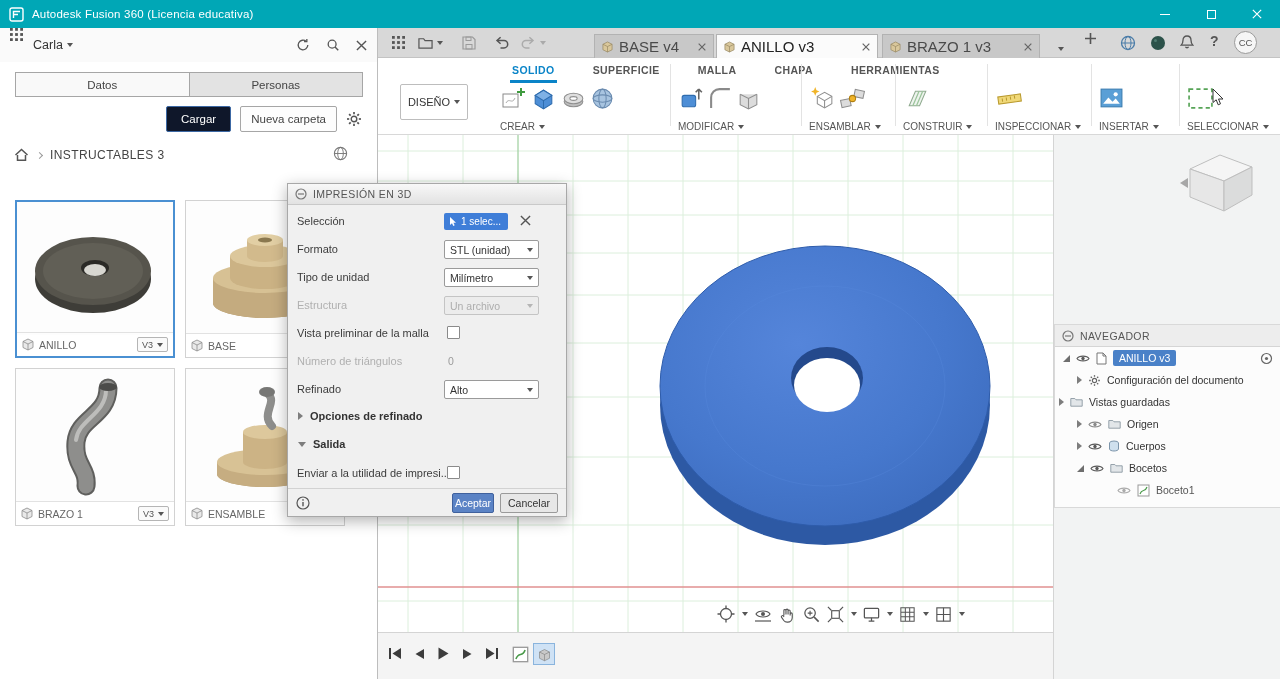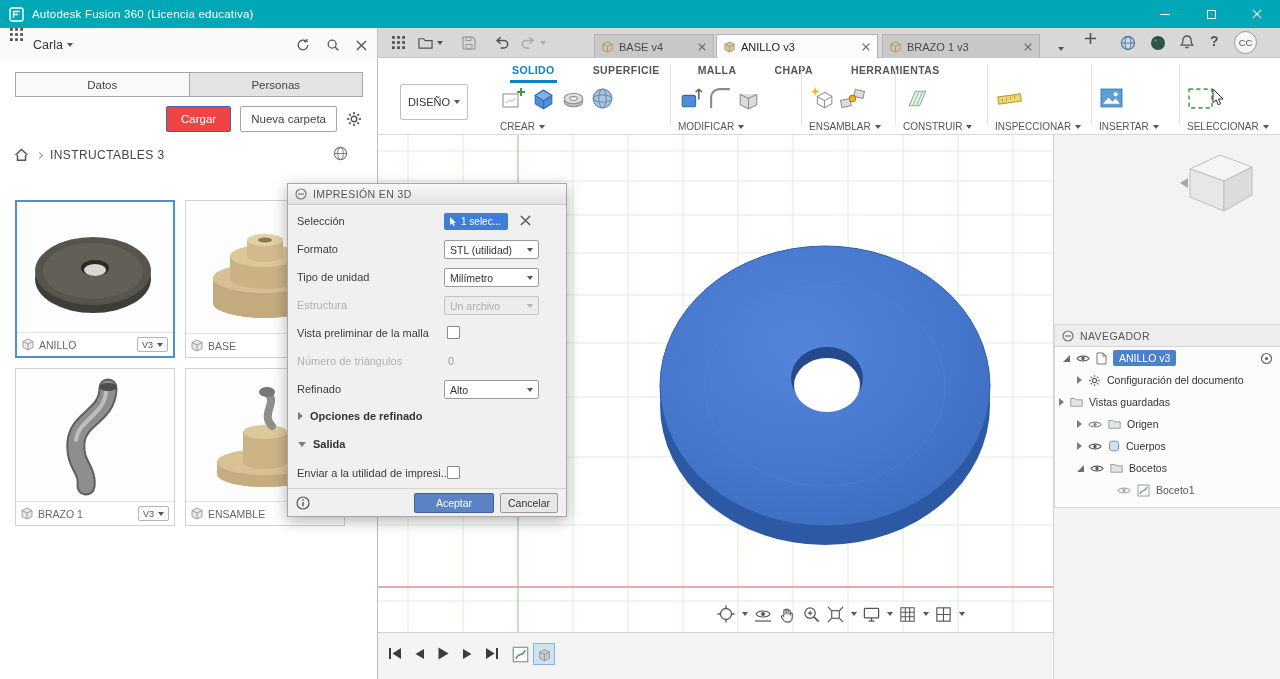--- a/index.html
+++ b/index.html
@@ -24,38 +24,38 @@
 
 #leftpanel{position:absolute;left:0;top:28px;width:378px;height:651px;background:#fff;border-right:1px solid #bdbdbd;z-index:5}
 .lp-header{position:absolute;left:0;top:0;width:100%;height:34px;display:flex;background:#fafafa}
 .lp-user{display:flex;align-items:center;font-size:12.5px;color:#333;margin-left:10px}
 .lp-hicons{position:absolute;right:10px;top:0;height:34px;display:flex;align-items:center;gap:16px}
 .lp-tabs{position:absolute;left:15px;top:44px;width:348px;height:25px;display:flex}
 .lp-tab{flex:1;border:1px solid #a6a6a6;background:#e3e3e3;display:flex;align-items:center;justify-content:center;font-size:11.5px;color:#444}
 .lp-tab.active{background:#f9f9f9}
 .lp-tab + .lp-tab{border-left:none}
 .lp-actions{position:absolute;right:15px;top:78px;display:flex;align-items:center;gap:9px}
-.btn-blue{height:26px;padding:0 14px;background:#ef4444;border:1px solid #3c68a4;border-radius:2px;color:#fff;font-size:11.5px;font-family:inherit}
+.btn-blue{height:26px;padding:0 14px;background:#0f172a;border:1px solid #3c68a4;border-radius:2px;color:#fff;font-size:11.5px;font-family:inherit}
 .btn-plain{height:26px;padding:0 10px;background:#fdfdfd;border:1px solid #a6a6a6;border-radius:2px;color:#444;font-size:11.5px;font-family:inherit}
 .lp-bc{position:absolute;left:14px;top:114px;width:350px;height:26px;display:flex;align-items:center;gap:8px}
 .chev{width:5px;height:5px;border-right:1.5px solid #9a9a9a;border-top:1.5px solid #9a9a9a;transform:rotate(45deg);display:inline-block}
 .bc-text{font-size:12px;color:#444;letter-spacing:.4px}
 .lp-globe{position:absolute;right:16px;top:4px}
 .card{position:absolute;width:160px;height:158px;background:#fff;border:1px solid #d2d2d2}
 .card.selected{border:2px solid #4a90d2}
 .card .thumb{position:absolute;left:0;top:0;right:0;height:133px;display:flex;align-items:center;justify-content:center;background:#fdfdfd}
 .cfoot{position:absolute;left:0;right:0;bottom:0;height:24px;border-top:1px solid #e2e2e2;display:flex;align-items:center;padding:0 5px;gap:5px}
 .cname{font-size:10.5px;color:#666;flex:1;overflow:hidden;white-space:nowrap}
 .vchip{display:flex;align-items:center;border:1px solid #b5b5b5;border-radius:2px;height:15px;padding:0 4px;font-size:9px;color:#555;background:#fafafa}
 
 
 #main{position:absolute;left:378px;top:28px;width:902px;height:651px}
 #tabbar{position:absolute;left:0;top:0;width:100%;height:30px;background:#d8d8d8;border-bottom:1px solid #c3c3c3}
 .tbicon{position:absolute;top:8px}
-.dtab{position:absolute;top:6px;height:24px;background:#c8c8c8;border:1px solid #b2b2b2;border-bottom:none;display:flex;align-items:center;padding:0 7px;gap:6px;font-size:11px;color:#4a4a4a}
+.dtab{position:absolute;top:6px;height:24px;background:#c8c8c8;border:1px solid #b2b2b2;border-bottom:none;display:flex;align-items:center;padding:0 7px;gap:6px;font-size:15px;color:#4a4a4a}
 .dtab.active{background:#fbfbfb;color:#222}
 .dtab .lbl{flex:1;white-space:nowrap;overflow:hidden}
 #ribbon{position:absolute;left:0;top:30px;width:100%;height:77px;background:#fff;border-bottom:1px solid #d8d8d8}
 #ctxtabs{position:absolute;left:132px;top:4px;display:flex;gap:34px;font-size:10.5px;letter-spacing:.4px;color:#555;font-weight:bold}
 #ctxtabs .ctab{padding:2px 2px 4px}
 #ctxtabs .ctab.active{color:#0a84c8;border-bottom:3px solid #0a84c8}
 #designbtn{position:absolute;left:22px;top:26px;width:68px;height:36px;border:1px solid #bdbdbd;border-radius:2px;display:flex;align-items:center;justify-content:center;font-size:11px;color:#333;background:#fff}
 .rgroup{position:absolute;top:22px;height:52px;display:flex;flex-direction:column;align-items:flex-start;justify-content:space-between}
 .ricons{display:flex;align-items:center;gap:3px;height:36px}
 .rlabel{font-size:10px;color:#555;display:flex;align-items:center;white-space:nowrap}
@@ -82,21 +82,21 @@
 .dlg-header{height:21px;background:linear-gradient(#f8f8f8,#e2e2e2);border-bottom:1px solid #c9c9c9;display:flex;align-items:center;gap:6px;padding:0 7px;font-size:10.5px;color:#555;letter-spacing:.4px}
 .drow{position:absolute;left:0;width:100%;height:20px}
 .dlabel{position:absolute;left:9px;top:3px;font-size:11px;color:#3c3c3c;white-space:nowrap}
 .dlabel.dis{color:#b0b0b0}
 .sel{position:absolute;left:156px;top:0;width:95px;height:19px;background:#fff;border:1px solid #9a9a9a;border-radius:2px;font-size:10.5px;color:#333;display:flex;align-items:center;justify-content:space-between;padding:0 5px}
 .sel .caret{color:#555}
 .sel.dis{background:#ececec;color:#adadad;border-color:#c4c4c4}
 .selchip{position:absolute;left:156px;top:1px;width:64px;height:17px;background:#3f7ed8;border-radius:2px;color:#fff;font-size:10px;display:flex;align-items:center;gap:4px;padding:0 5px;white-space:nowrap}
 .dsec{position:absolute;left:10px;display:flex;align-items:center;gap:7px;font-size:11px;font-weight:bold;color:#333}
 .dlg-footer{position:absolute;left:0;bottom:0;width:100%;height:28px;border-top:1px solid #d2d2d2;display:flex;align-items:center;padding:0 8px;gap:6px}
-.btn-ok{margin-left:auto;height:20px;width:80px;background:#5b83c5;border:1px solid #40619d;border-radius:2px;color:#fff;font-size:10.5px;font-family:inherit}
+.btn-ok{margin-left:auto;height:20px;width:42px;background:#5b83c5;border:1px solid #40619d;border-radius:2px;color:#fff;font-size:10.5px;font-family:inherit}
 .btn-cancel{height:20px;width:58px;background:#e7e7e7;border:1px solid #9a9a9a;border-radius:2px;color:#333;font-size:10.5px;font-family:inherit}
 </style>
 </head>
 <body>
 
 <div id="titlebar">
   <span class="logo">
     <svg width="15" height="15" viewBox="0 0 15 15">
         <rect x="1" y="1" width="13" height="13" rx="2" fill="none" stroke="#fff" stroke-width="1.4"></rect>
         <path d="M4.5 11V4.5H11M4.5 7.5H9" fill="none" stroke="#fff" stroke-width="1.4"></path>
@@ -894,21 +894,21 @@
     <span style="position:absolute;left:232px;top:3px">
         <svg width="11" height="11" viewBox="0 0 12 12">
           <path d="M1 1 11 11M11 1 1 11" stroke="#555" stroke-width="1.5"></path>
         </svg>
       </span>
   </div>
 
   <div class="drow" style="top:56px">
     <span class="dlabel">Formato</span>
     <span class="sel">
-        <span>STL (utilidad)</span>
+        <span>STL (unidad)</span>
         <span class="caret"></span>
       </span>
   </div>
 
   <div class="drow" style="top:84px">
     <span class="dlabel">Tipo de unidad</span>
     <span class="sel">
         <span>Milímetro</span>
         <span class="caret"></span>
       </span>

